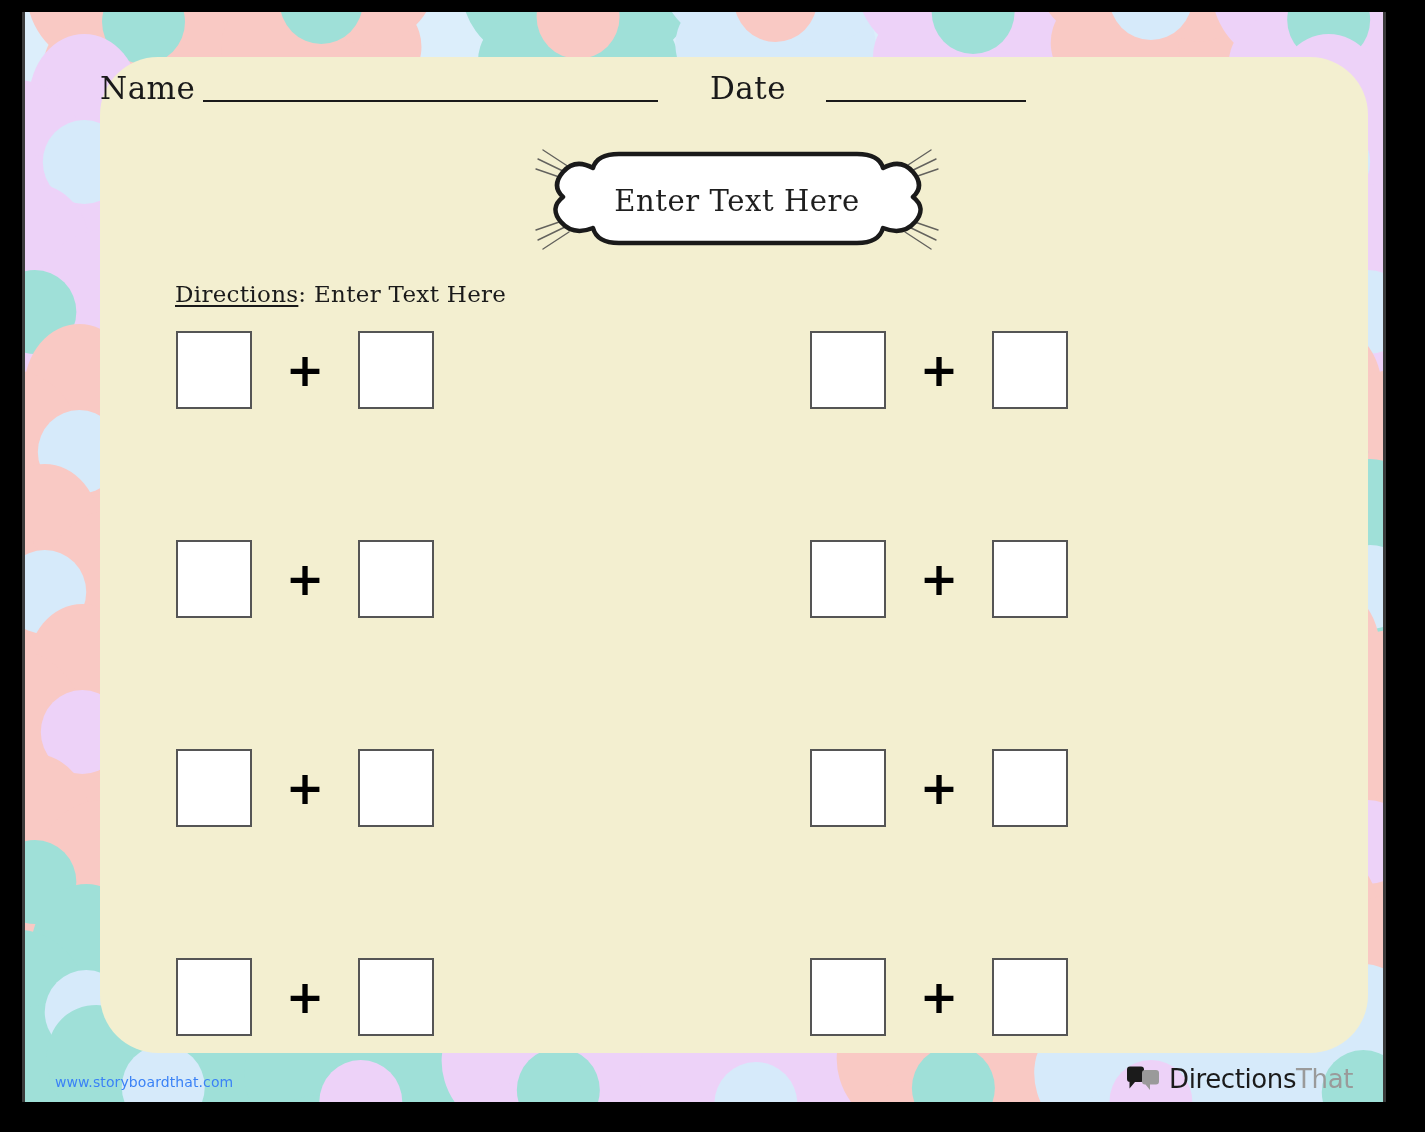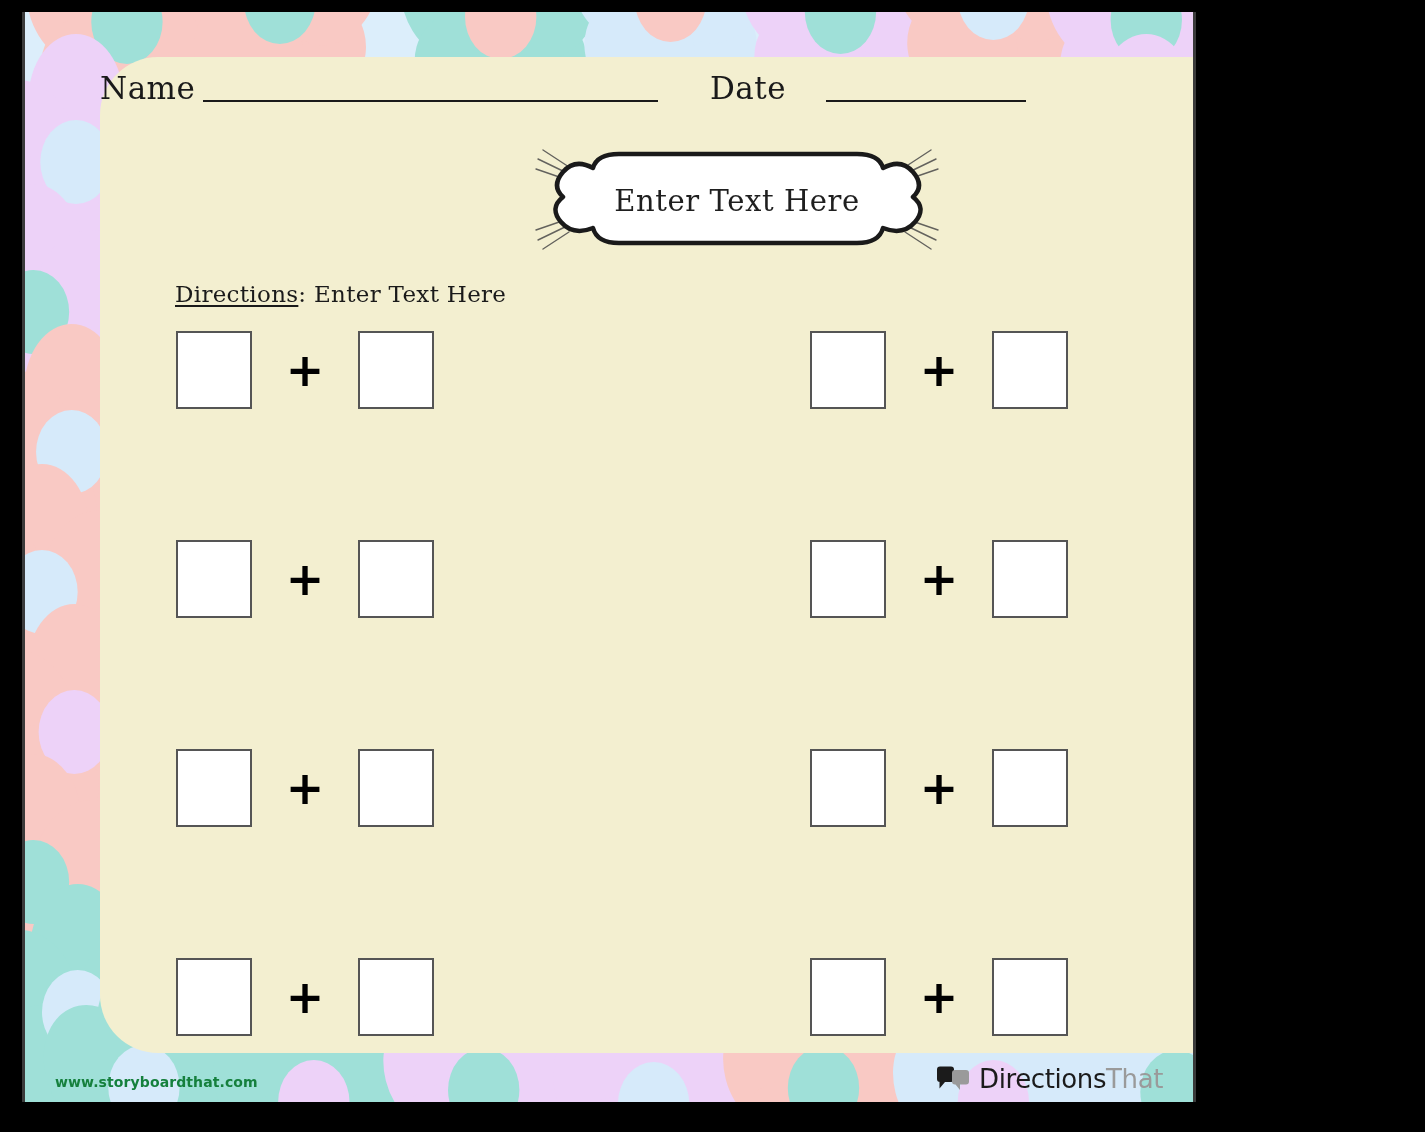--- a/index.html
+++ b/index.html
@@ -21,21 +21,21 @@
     height: 1132px;
     background: #000000;
     overflow: hidden;
   }
 
   
   #art-frame {
     position: absolute;
     left: 22px;
     top: 12px;
-    width: 1174px;
+    width: 1364px;
     height: 1090px;
     overflow: hidden;
     background: #ffffff;
     border-left: 3px solid #3a3a3a;
     border-right: 3px solid #3a3a3a;
     box-sizing: border-box;
   }
 
   
   #floral {
@@ -177,22 +177,22 @@
   .eq-bar + .eq-bar { margin-top: 9px; }
   .answer-space { flex: 1 1 auto; }
 
   
   #footer-url {
     position: absolute;
     left: 30px;
     top: 1062px;
     font-family: "DejaVu Sans", sans-serif;
     font-size: 14px;
-    font-weight: bold;
-    color: #15803d;
+    font-weight: normal;
+    color: #3b82f6;
     letter-spacing: 0.1px;
     text-align: center;
   }
   #brand {
     position: absolute;
     right: 30px;
     top: 1052px;
     display: flex;
     align-items: center;
     gap: 9px;

